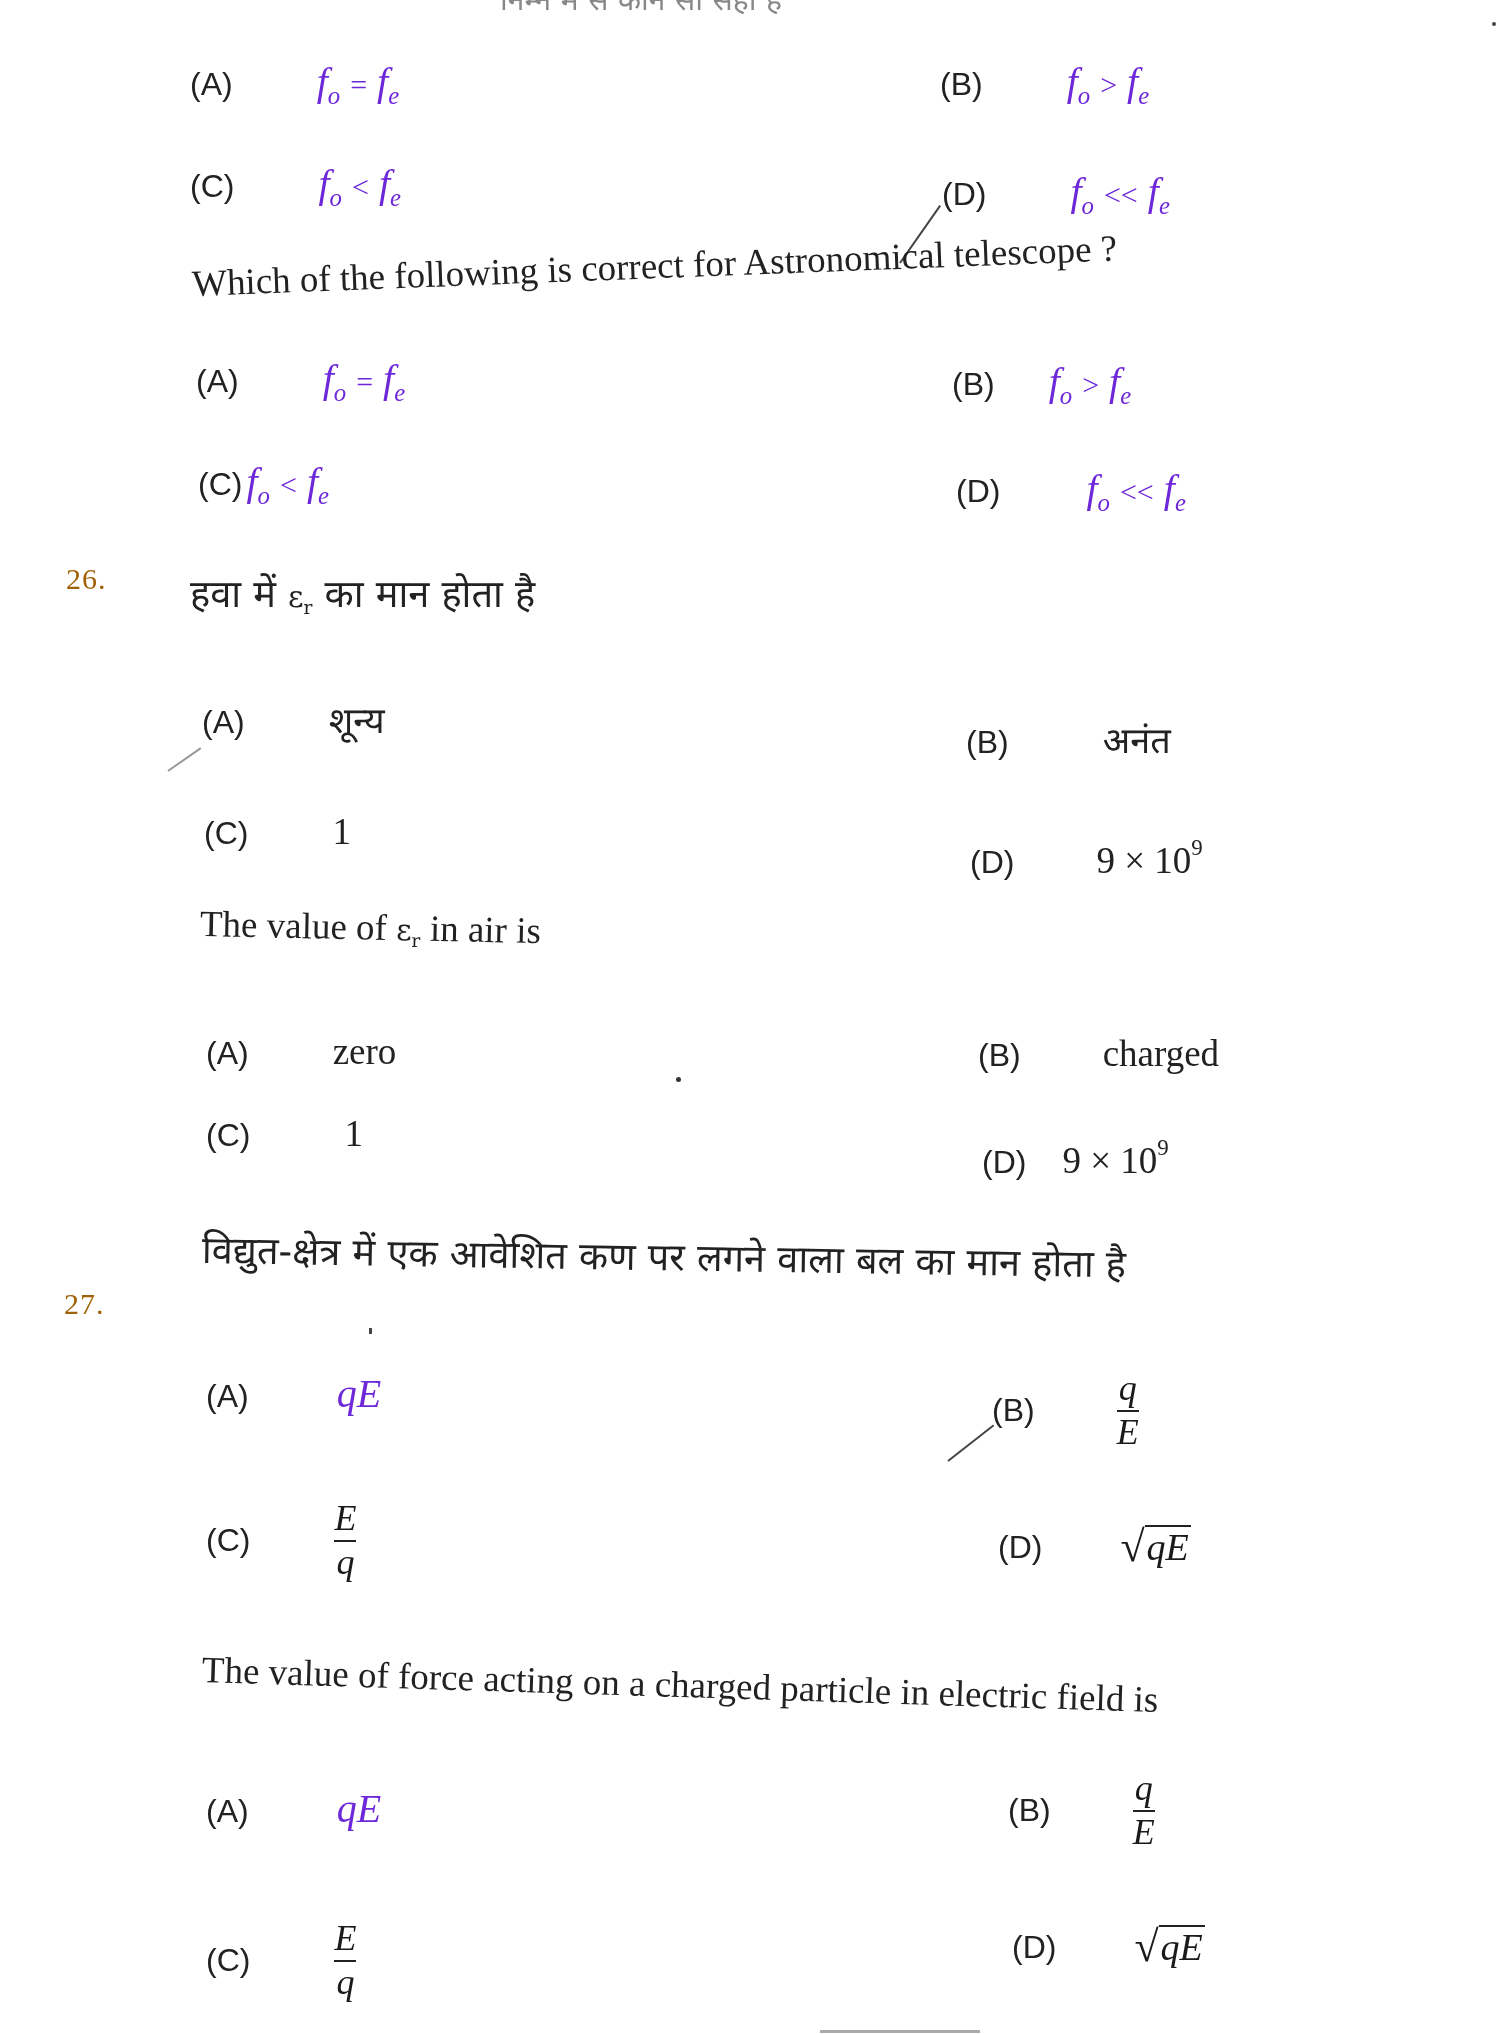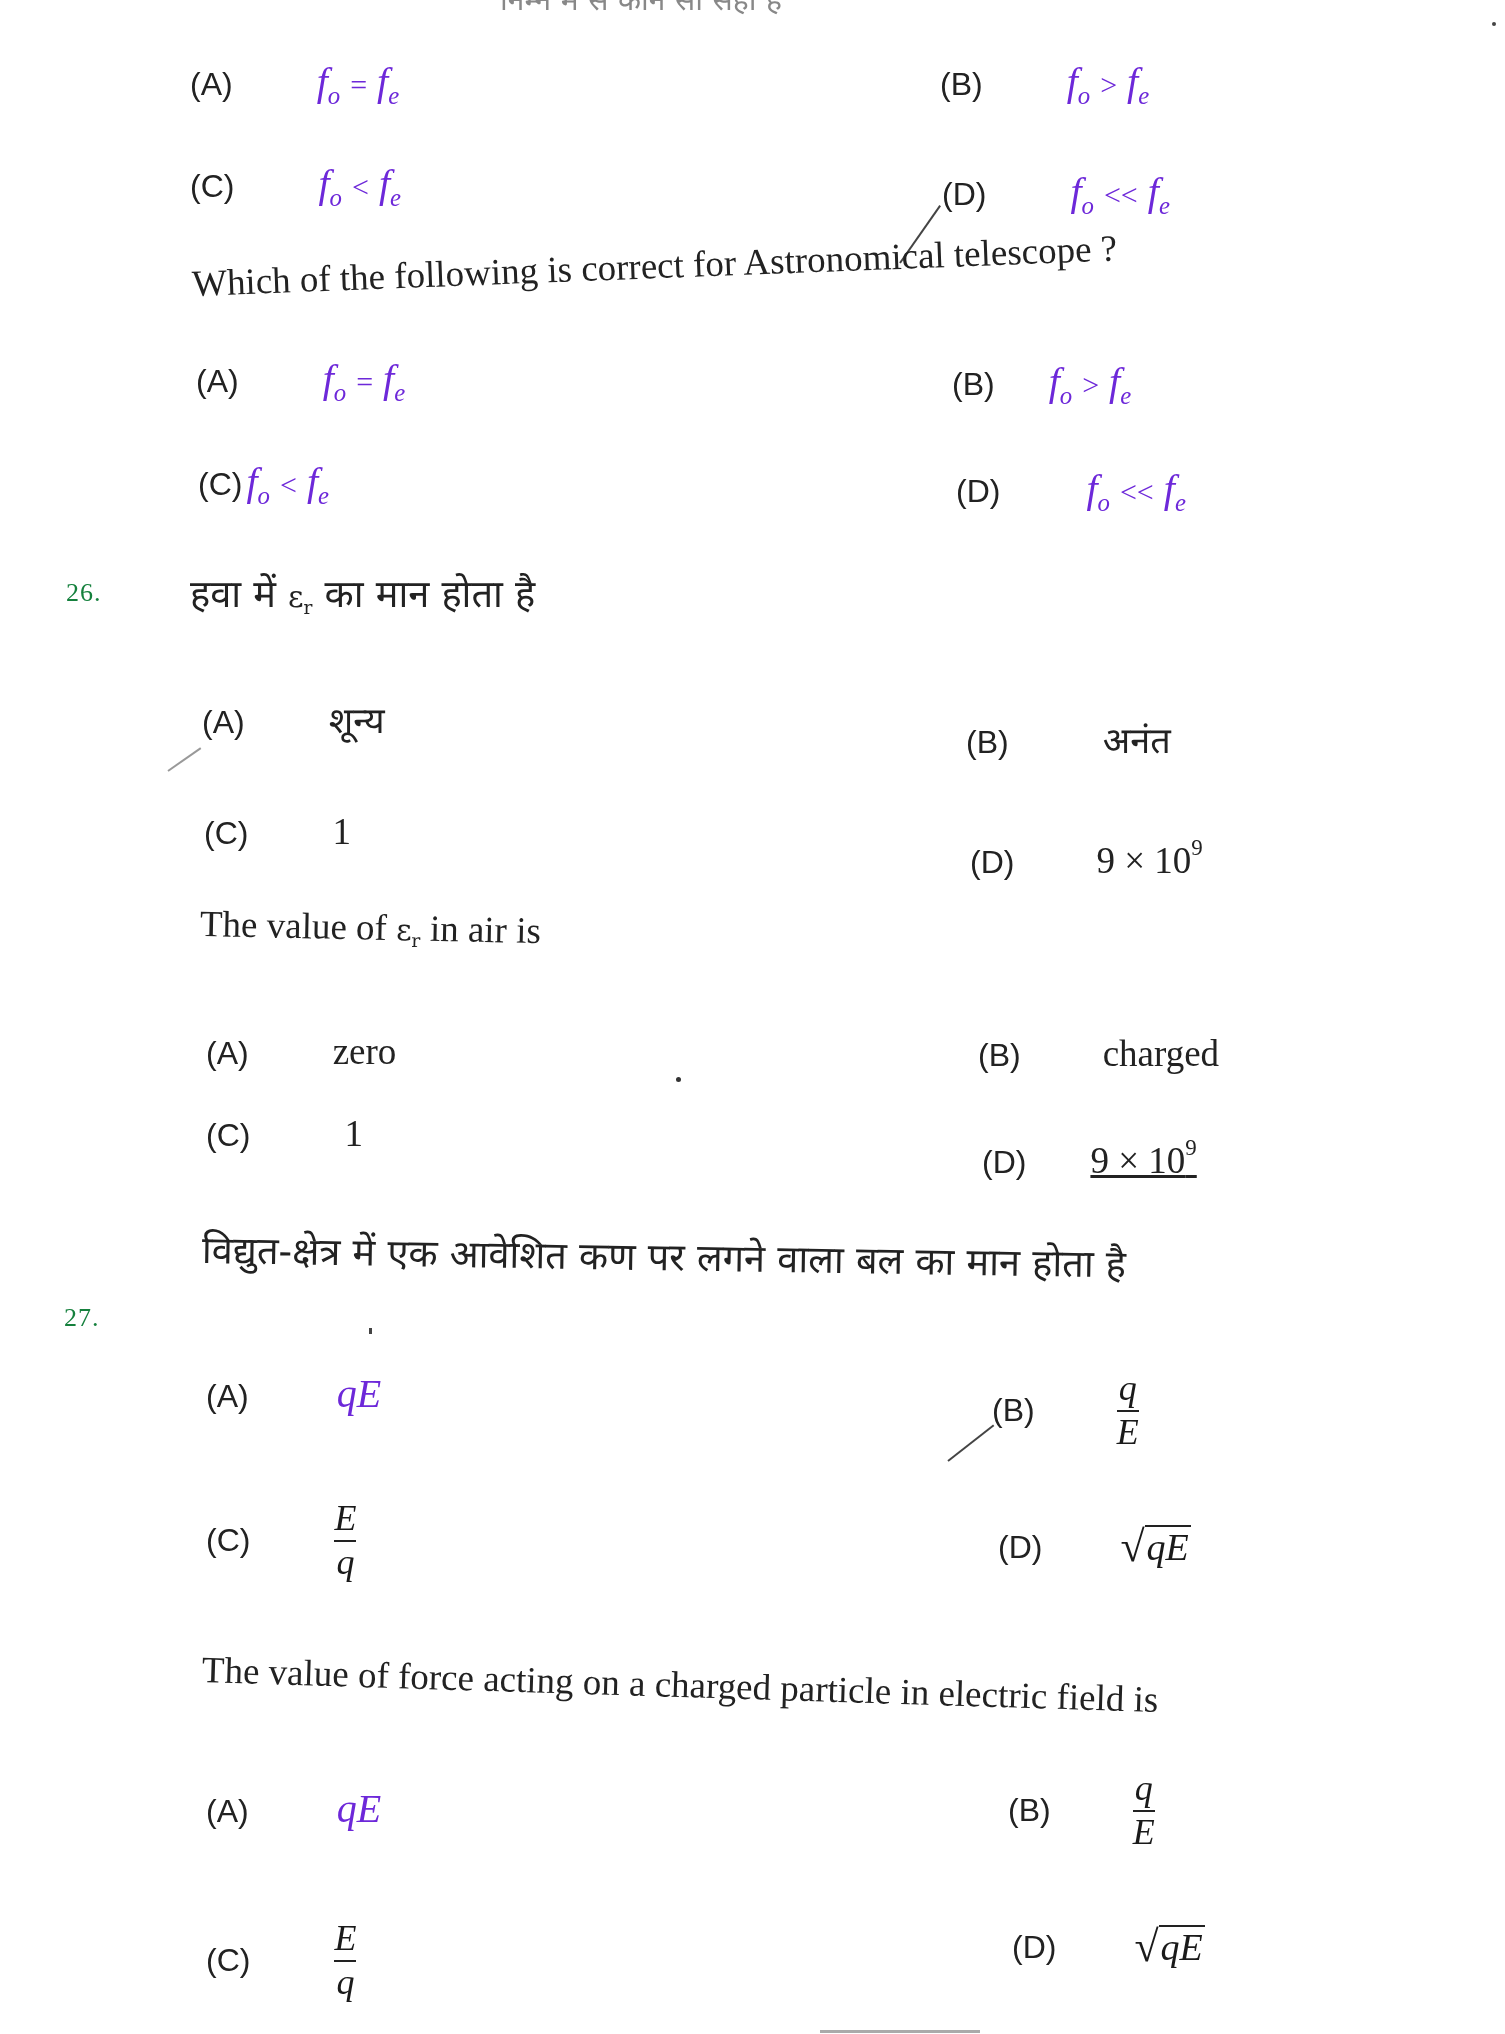--- a/index.html
+++ b/index.html
@@ -1,19 +1,19 @@
 <!DOCTYPE html>
 <html><head>
 <meta charset="utf-8">
 <style>
   html, body { margin:0; padding:0; background:#ffffff; }
   body { width:1505px; height:2034px; position:relative; overflow:hidden;
          font-family:"Liberation Serif","DejaVu Serif",serif; color:#1a1a1a; }
   .abs { position:absolute; white-space:nowrap; }
-  .qnum { font-size:26px; color:#15803d; letter-spacing:1px;margin-top:16px; }
+  .qnum { font-size:30px; color:#a16207; letter-spacing:1px; }
   .qtext { font-size:37px; color:#222; }
   .qtext-hi { font-size:38px; color:#222; font-family:"DejaVu Sans",sans-serif; }
   .lbl { font-size:32px; font-family:"Liberation Sans","DejaVu Sans",sans-serif; color:#222; }
   .val { font-size:40px; font-style:italic; color:#6d28d9;font-family:Liberation Serif, serif; }
   .val-plain { font-size:37px; color:#222; }
   .val-hi { font-size:36px; color:#222; font-family:"DejaVu Sans",sans-serif; }
   .sub { font-size:0.62em; vertical-align:-0.35em; }
   .sup { font-size:0.62em; vertical-align:0.8em; }
   .frac { display:inline-flex; flex-direction:column; align-items:center; font-style:italic; font-size:36px; line-height:1.05; }
   .frac .bar { width:100%; border-top:2px solid #222; margin:2px 0; height:0; }
@@ -113,21 +113,21 @@
   <div class="abs" style="left:978px; top:1032px;">
     <span class="lbl">(B)</span>
     <span class="val-plain" style="margin-left:78px;">charged</span>
   </div>
   <div class="abs" style="left:206px; top:1112px;">
     <span class="lbl">(C)</span>
     <span class="val-plain" style="margin-left:90px;">1</span>
   </div>
   <div class="abs" style="left:982px; top:1135px;">
     <span class="lbl">(D)</span>
-    <span class="val-plain" style="margin-left:60px;text-decoration:underline;"><span>9 × 10</span><span class="sup">9</span></span>
+    <span class="val-plain" style="margin-left:32px;"><span>9 × 10</span><span class="sup">9</span></span>
   </div>
 </div>
 
 <div class="abs qnum" style="left:64px; top:1287px;">27.</div>
 <div class="abs qtext-hi" style="left:202px; top:1222px; transform:rotate(0.9deg); transform-origin:left center;">विद्युत-क्षेत्र में एक आवेशित कण पर लगने वाला बल का मान होता है</div>
 
 <div>
   <div class="abs" style="left:206px; top:1370px;">
     <span class="lbl">(A)</span>
     <span class="val" style="margin-left:84px;">qE</span>

